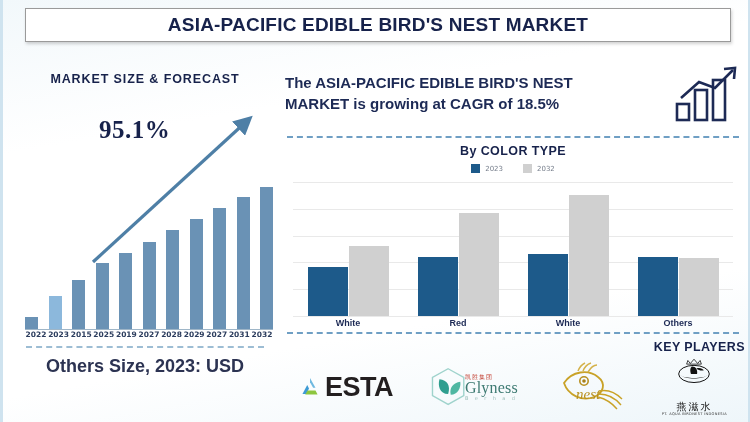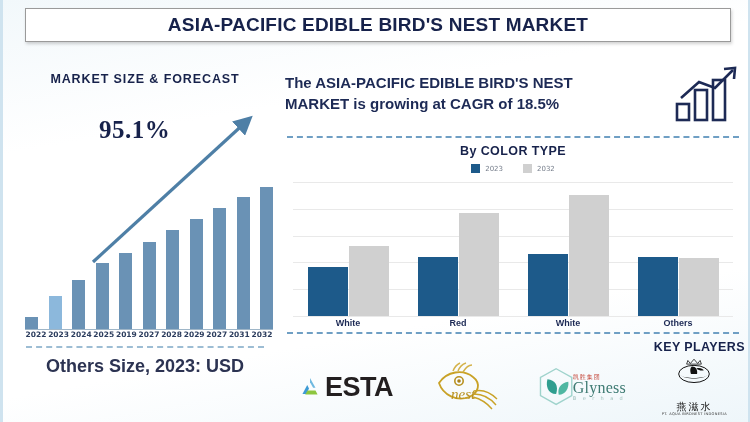--- a/index.html
+++ b/index.html
@@ -322,21 +322,21 @@
           <div class="lbar" style="height: 65.1429%;"></div>
           <div class="lbar" style="height: 72.5714%;"></div>
           <div class="lbar" style="height: 79.4286%;"></div>
           <div class="lbar" style="height: 86.8571%;"></div>
           <div class="lbar" style="height: 93.1429%;"></div>
         </div>
     </div>
     <div class="left-axis">
         <span>2022</span>
         <span>2023</span>
-        <span>2024</span>
+        <span>2015</span>
         <span>2025</span>
         <span>2019</span>
         <span>2027</span>
         <span>2028</span>
         <span>2029</span>
         <span>2027</span>
         <span>2031</span>
         <span>2032</span>
       </div>
 
@@ -421,49 +421,49 @@
           <svg width="22" height="22" viewBox="0 0 32 32">
             <path d="M16 3 L24 17 L20.5 17 L16 9 Z" fill="#6fb9e0"></path>
             <path d="M5 26 L12 13 L14.5 18 L10.5 26 Z" fill="#3d9ad4"></path>
             <path d="M9 27 L27 27 L24 21 L12.5 21 Z" fill="#8dc63f"></path>
           </svg>
           <span class="esta-word">ESTA</span>
         </div>
       </div>
 
       <div class="kp-logo">
+        <div class="logo-glyness">
+          <svg width="40" height="42" viewBox="0 0 46 48">
+            <path d="M22 3 L40 13 L40 34 L22 44 L4 34 L4 13 Z" fill="none" stroke="#9fd3cc" stroke-width="1.6"></path>
+            <path d="M22 32 C12 32 10 22 12 15 C21 16 25 22 22 32 Z" fill="#2f9e8f"></path>
+            <path d="M25 33 C33 33 37 25 36 18 C28 19 23 25 25 33 Z" fill="#4fb7a2"></path>
+          </svg>
+          <div class="glyness-txt">
+            <span class="glyness-cn">凯胜集团</span>
+            <span class="glyness-name">Glyness</span>
+            <span class="glyness-sub">B e r h a d</span>
+          </div>
+        </div>
+      </div>
+
+      <div class="kp-logo">
         <svg class="logo-nest" viewBox="0 0 72 52">
           <path d="M10 22 C18 10 34 8 44 16 C52 22 50 32 40 36 C28 41 14 34 10 22 Z" fill="none" stroke="#c9a227" stroke-width="1.8"></path>
           <ellipse cx="30" cy="20" rx="4.2" ry="4.2" fill="none" stroke="#b8901f" stroke-width="1.6"></ellipse>
           <circle cx="30" cy="20" r="1.8" fill="#a8801a"></circle>
           <path d="M24 10 C26 5 29 3 31 2" stroke="#d4b24a" stroke-width="1.5" fill="none"></path>
           <path d="M29 10 C31 5 34 3 37 2" stroke="#d4b24a" stroke-width="1.5" fill="none"></path>
           <path d="M34 11 C37 6 40 4 43 4" stroke="#d4b24a" stroke-width="1.5" fill="none"></path>
           <path d="M45 30 C54 28 62 32 68 38" stroke="#c9a227" stroke-width="1.4" fill="none"></path>
           <path d="M45 33 C54 33 62 38 67 44" stroke="#c9a227" stroke-width="1.4" fill="none"></path>
           <path d="M44 36 C52 38 58 42 63 48" stroke="#c9a227" stroke-width="1.4" fill="none"></path>
           <text x="22" y="38" font-family="Liberation Serif, serif" font-size="15" font-style="italic" fill="#b8901f">nest</text>
         </svg>
       </div>
 
-      <div class="kp-logo">
-        <div class="logo-glyness">
-          <svg width="40" height="42" viewBox="0 0 46 48">
-            <path d="M22 3 L40 13 L40 34 L22 44 L4 34 L4 13 Z" fill="none" stroke="#9fd3cc" stroke-width="1.6"></path>
-            <path d="M22 32 C12 32 10 22 12 15 C21 16 25 22 22 32 Z" fill="#2f9e8f"></path>
-            <path d="M25 33 C33 33 37 25 36 18 C28 19 23 25 25 33 Z" fill="#4fb7a2"></path>
-          </svg>
-          <div class="glyness-txt">
-            <span class="glyness-cn">凯胜集团</span>
-            <span class="glyness-name">Glyness</span>
-            <span class="glyness-sub">B e r h a d</span>
-          </div>
-        </div>
-      </div>
-
       <div class="kp-logo logo-aqua">
         <svg width="52" height="38" viewBox="0 0 60 44">
           <path d="M18 10 L20 4 L24 9 L30 2 L36 9 L40 4 L42 10 Z" fill="none" stroke="#111" stroke-width="1.3"></path>
           <ellipse cx="30" cy="26" rx="25" ry="14" fill="none" stroke="#111" stroke-width="1.6"></ellipse>
           <path d="M8 28 C16 35 44 35 52 28 C46 34 14 34 8 28 Z" fill="#111"></path>
           <path d="M27 14 C33 14 36 19 35 26 L25 26 C23 20 24 15 27 14 Z" fill="#111"></path>
           <path d="M34 17 C39 15 44 17 46 20 C42 21 37 20 34 17 Z" fill="#111"></path>
         </svg>
         <span class="aqua-cn">燕滋水</span>
         <span class="aqua-sub">PT. AQUA BIRDNEST INDONESIA</span>

